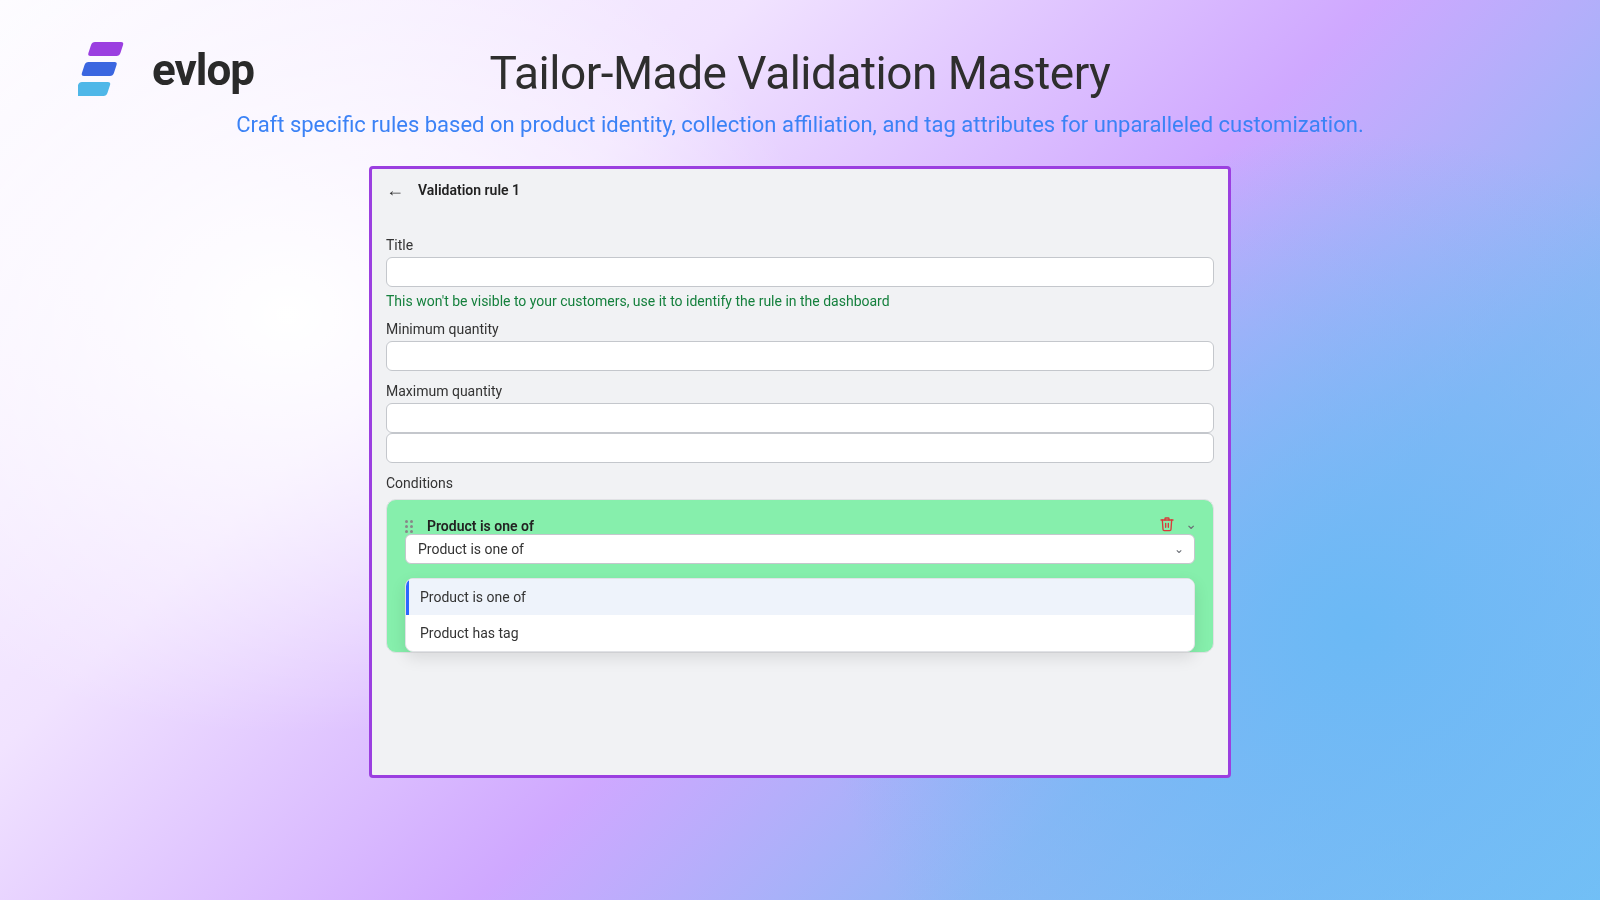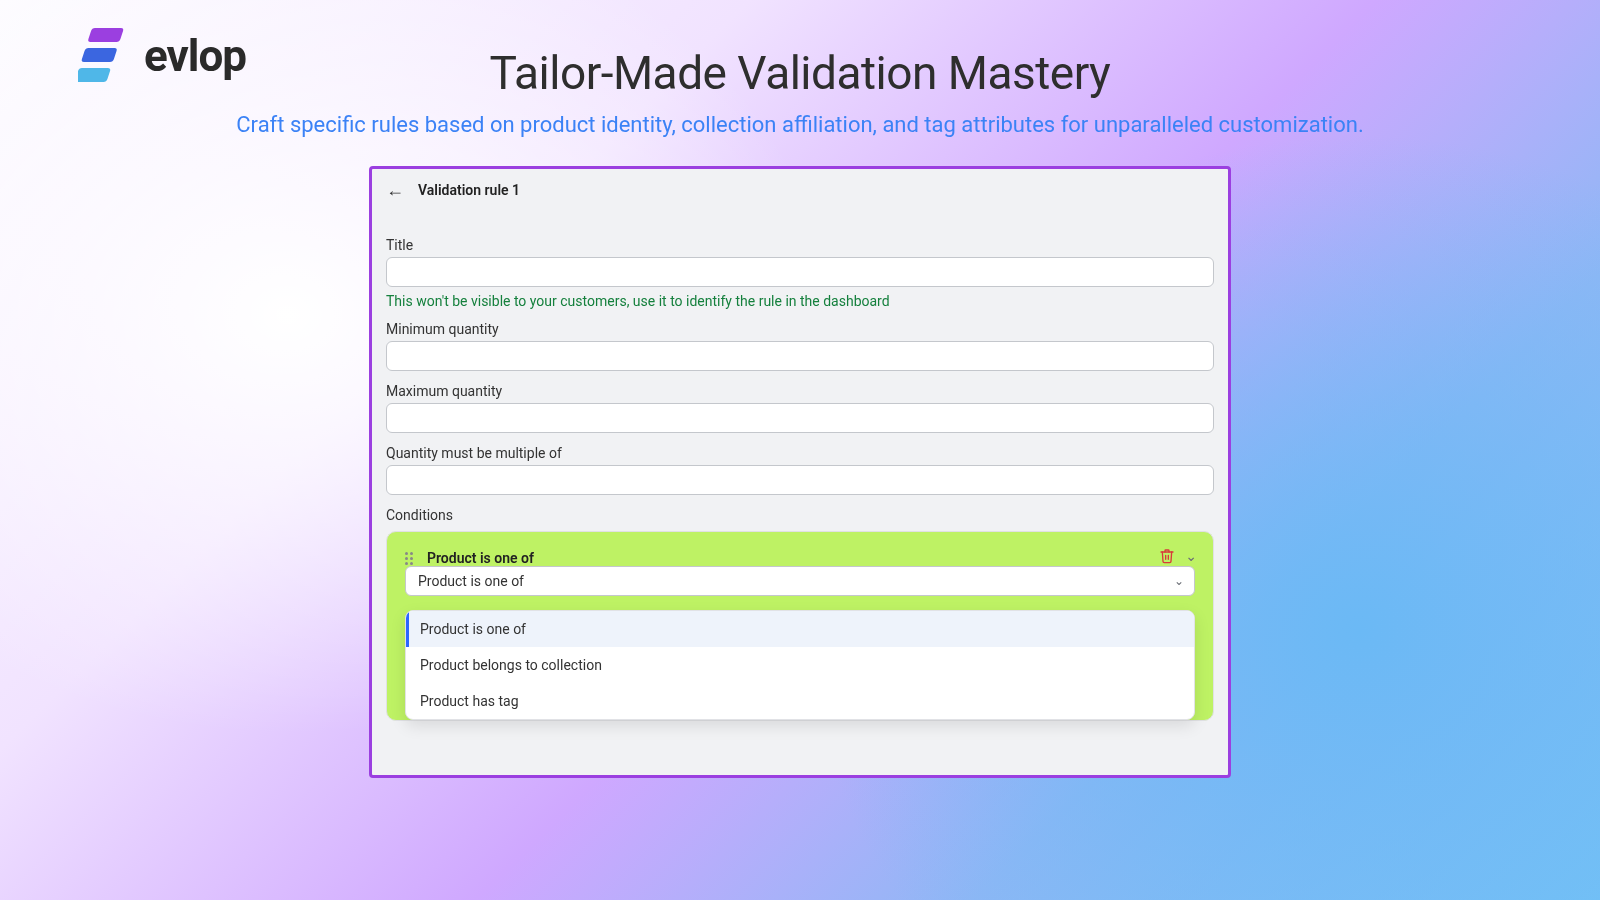--- a/index.html
+++ b/index.html
@@ -6,22 +6,22 @@
   html, body { width: 1600px; height: 900px; overflow: hidden; font-family: -apple-system, BlinkMacSystemFont, "Segoe UI", Roboto, "Helvetica Neue", Arial, sans-serif; }
   body {
     background:
       radial-gradient(ellipse 900px 700px at 18% 35%, #ffffff 0%, rgba(255,255,255,0) 60%),
       radial-gradient(ellipse 1000px 900px at 85% 70%, #6bb9f5 0%, rgba(107,185,245,0) 55%),
       linear-gradient(135deg, #fdfcff 0%, #f1e3ff 30%, #cfa8ff 55%, #8fb7f5 75%, #74c2f6 100%);
     position: relative;
   }
   .logo {
     position: absolute;
-    top: 28px; left: 78px;
-    display: flex; align-items: center; gap: 16px;
+    top: 42px; left: 78px;
+    display: flex; align-items: center; gap: 24px;
   }
   .logo-mark { width: 50px; height: 56px; }
   .logo-text {
     font-size: 44px;
     font-weight: 700;
     color: #2a2a2a;
     letter-spacing: -1px;
   }
   .headline {
     position: absolute;
@@ -76,21 +76,21 @@
     padding: 0 10px;
     font-size: 14px;
     color: #333;
     outline: none;
   }
   .help-text {
     font-size: 14px; color: #15803d; margin-top: 6px;
   }
   .cond-card {
     margin-top: 8px;
-    background: #bef264;
+    background: #86efac;
     border: 1px solid #e0e1e4;
     border-radius: 10px;
     padding: 18px 18px 0 18px;
     position: relative;
   }
   .cond-header {
     display: flex; align-items: center; gap: 10px;
   }
   .drag-handle {
     width: 12px; height: 12px; display: inline-flex; flex-wrap: wrap; gap: 2px; cursor: grab;
@@ -171,21 +171,20 @@
     <div class="field-label first">Title</div>
     <input class="text-input" type="text" value="" style="">
     <div class="help-text">This won't be visible to your customers, use it to identify the rule in the dashboard</div>
 
     <div class="field-label">Minimum quantity</div>
     <input class="text-input" type="text" value="" style="">
 
     <div class="field-label">Maximum quantity</div>
     <input class="text-input" type="text" value="" style="">
 
-    <div class="field-label">Quantity must be multiple of</div>
     <input class="text-input" type="text" value="" style="">
 
     <div class="field-label">Conditions</div>
 
     <div class="cond-card">
       <div class="cond-header">
         <span class="drag-handle">
           <span></span>
             <span></span>
             <span></span>
@@ -207,21 +206,20 @@
         <span class="chevron">⌄</span>
       </div>
 
       <div class="select-box">
         <span>Product is one of</span>
         <span class="chev">⌄</span>
       </div>
 
       <div class="dropdown">
         <div class="dropdown-item selected">Product is one of</div>
-        <div class="dropdown-item">Product belongs to collection</div>
         <div class="dropdown-item">Product has tag</div>
       </div>
 
       <div style="height:0"></div>
     </div>
 
     
 
   </div>
 </div>

